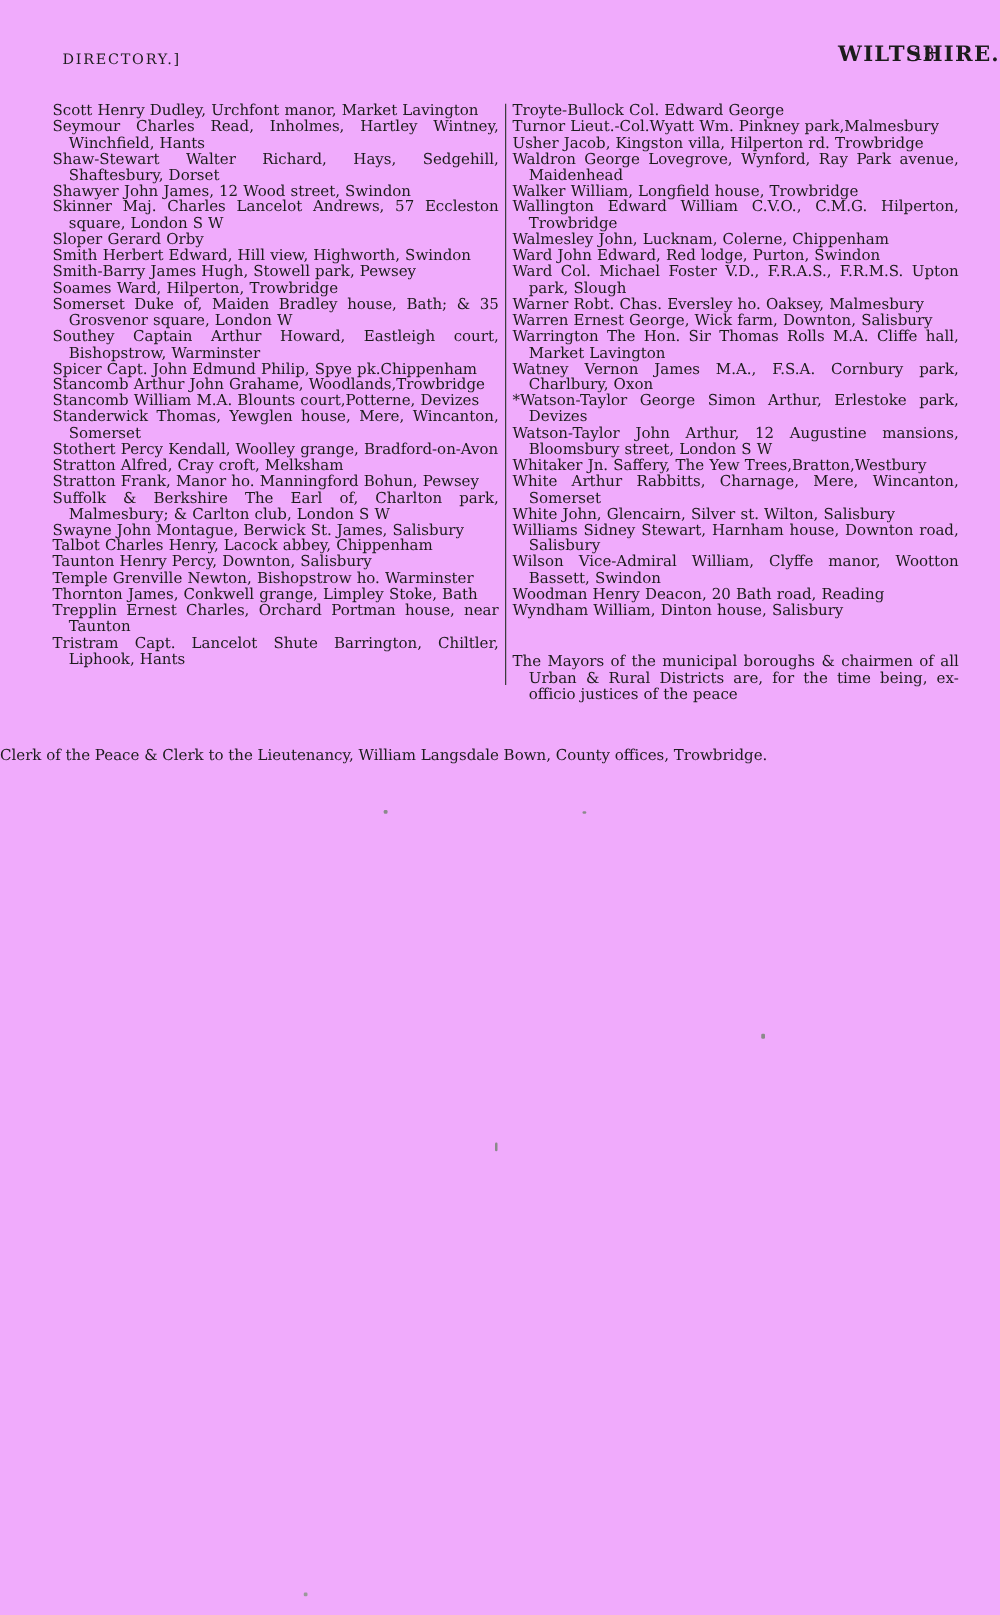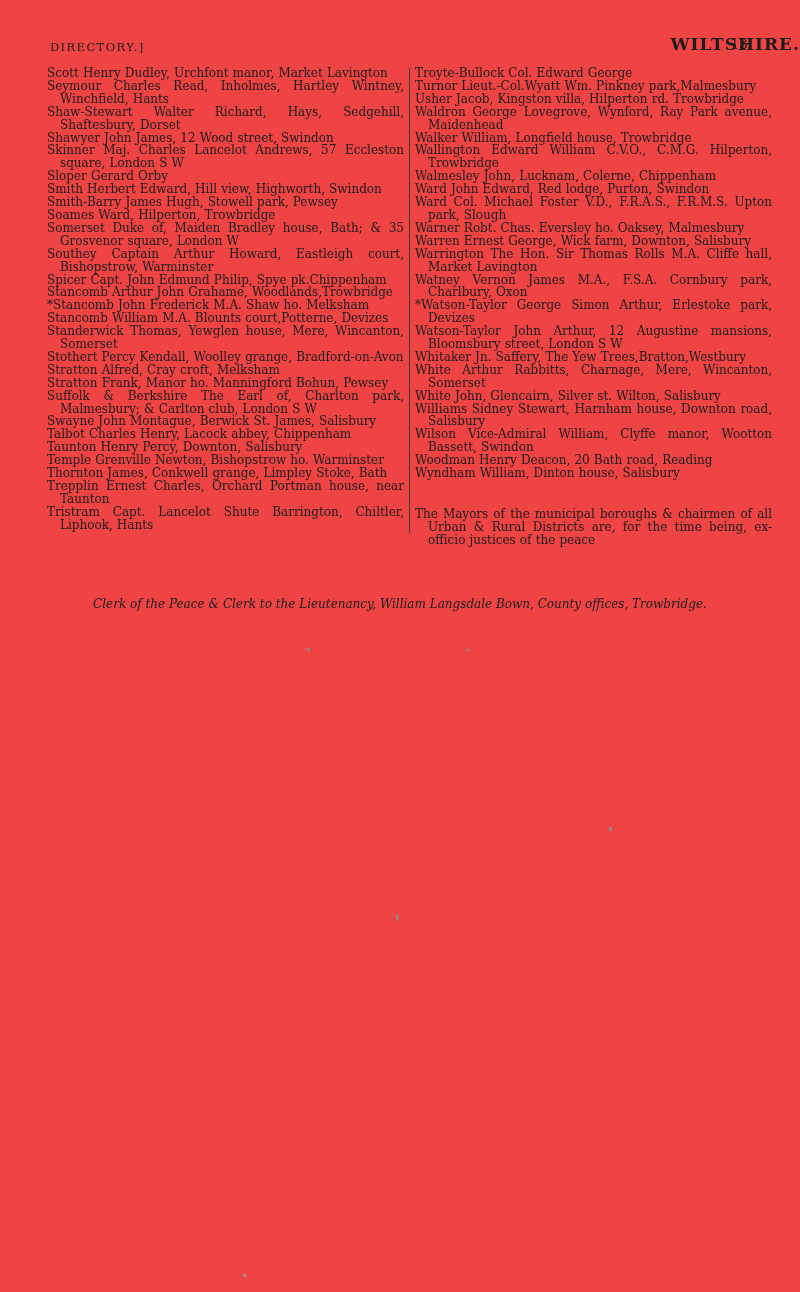--- a/index.html
+++ b/index.html
@@ -4,21 +4,21 @@
 <style>
   html, body {
     margin: 0;
     padding: 0;
     background: #ffffff;
   }
   .page {
     position: relative;
     width: 800px;
     height: 1292px;
-    background: #ef4444;
+    background: #f0abfc;
     font-family: "DejaVu Serif", "Liberation Serif", serif;
     color: #1c1c1c;
     overflow: hidden;
   }
   
   .header {
     position: absolute;
     top: 34px;
     left: 0;
     width: 800px;
@@ -44,26 +44,25 @@
   }
   .h-right {
     position: absolute;
     right: 52px;
     top: 2px;
     font-size: 14px;
   }
   
   .columns {
     position: absolute;
-    top: 67px;
+    top: 82px;
     left: 42px;
     width: 730px;
     display: flex;
     align-items: stretch;
-    justify-content: flex-end;
   }
   .col {
     width: 357px;
   }
   .divider {
     width: 1px;
     background: #3c3c3c;
     margin: 1px 5px 14px 5px;
   }
   .entry {
@@ -77,24 +76,22 @@
   }
   .note {
     margin-top: 28px;
   }
   
   .footer {
     position: absolute;
     top: 597px;
     left: 0;
     width: 800px;
-    text-align: center;
     font-size: 12px;
     margin: 0;
-    font-style: italic;
   }
   
   .speck {
     position: absolute;
     background: #8a8a8a;
     border-radius: 1px;
   }
   .speck-1 { left: 307px; top: 648px; width: 3px; height: 3px; }
   .speck-2 { left: 466px; top: 649px; width: 3px; height: 2px; }
   .speck-3 { left: 609px; top: 827px; width: 3px; height: 4px; }
@@ -120,21 +117,20 @@
         <p class="entry">Shawyer John James, 12 Wood street, Swindon</p>
         <p class="entry">Skinner Maj. Charles Lancelot Andrews, 57 Eccleston square, London S W</p>
         <p class="entry">Sloper Gerard Orby</p>
         <p class="entry">Smith Herbert Edward, Hill view, Highworth, Swindon</p>
         <p class="entry">Smith-Barry James Hugh, Stowell park, Pewsey</p>
         <p class="entry">Soames Ward, Hilperton, Trowbridge</p>
         <p class="entry">Somerset Duke of, Maiden Bradley house, Bath; &amp; 35 Grosvenor square, London W</p>
         <p class="entry">Southey Captain Arthur Howard, Eastleigh court, Bishopstrow, Warminster</p>
         <p class="entry">Spicer Capt. John Edmund Philip, Spye pk.Chippenham</p>
         <p class="entry">Stancomb Arthur John Grahame, Woodlands,Trowbridge</p>
-        <p class="entry">*Stancomb John Frederick M.A. Shaw ho. Melksham</p>
         <p class="entry">Stancomb William M.A. Blounts court,Potterne, Devizes</p>
         <p class="entry">Standerwick Thomas, Yewglen house, Mere, Wincanton, Somerset</p>
         <p class="entry">Stothert Percy Kendall, Woolley grange, Bradford-on-Avon</p>
         <p class="entry">Stratton Alfred, Cray croft, Melksham</p>
         <p class="entry">Stratton Frank, Manor ho. Manningford Bohun, Pewsey</p>
         <p class="entry">Suffolk &amp; Berkshire The Earl of, Charlton park, Malmesbury; &amp; Carlton club, London S W</p>
         <p class="entry">Swayne John Montague, Berwick St. James, Salisbury</p>
         <p class="entry">Talbot Charles Henry, Lacock abbey, Chippenham</p>
         <p class="entry">Taunton Henry Percy, Downton, Salisbury</p>
         <p class="entry">Temple Grenville Newton, Bishopstrow ho. Warminster</p>

